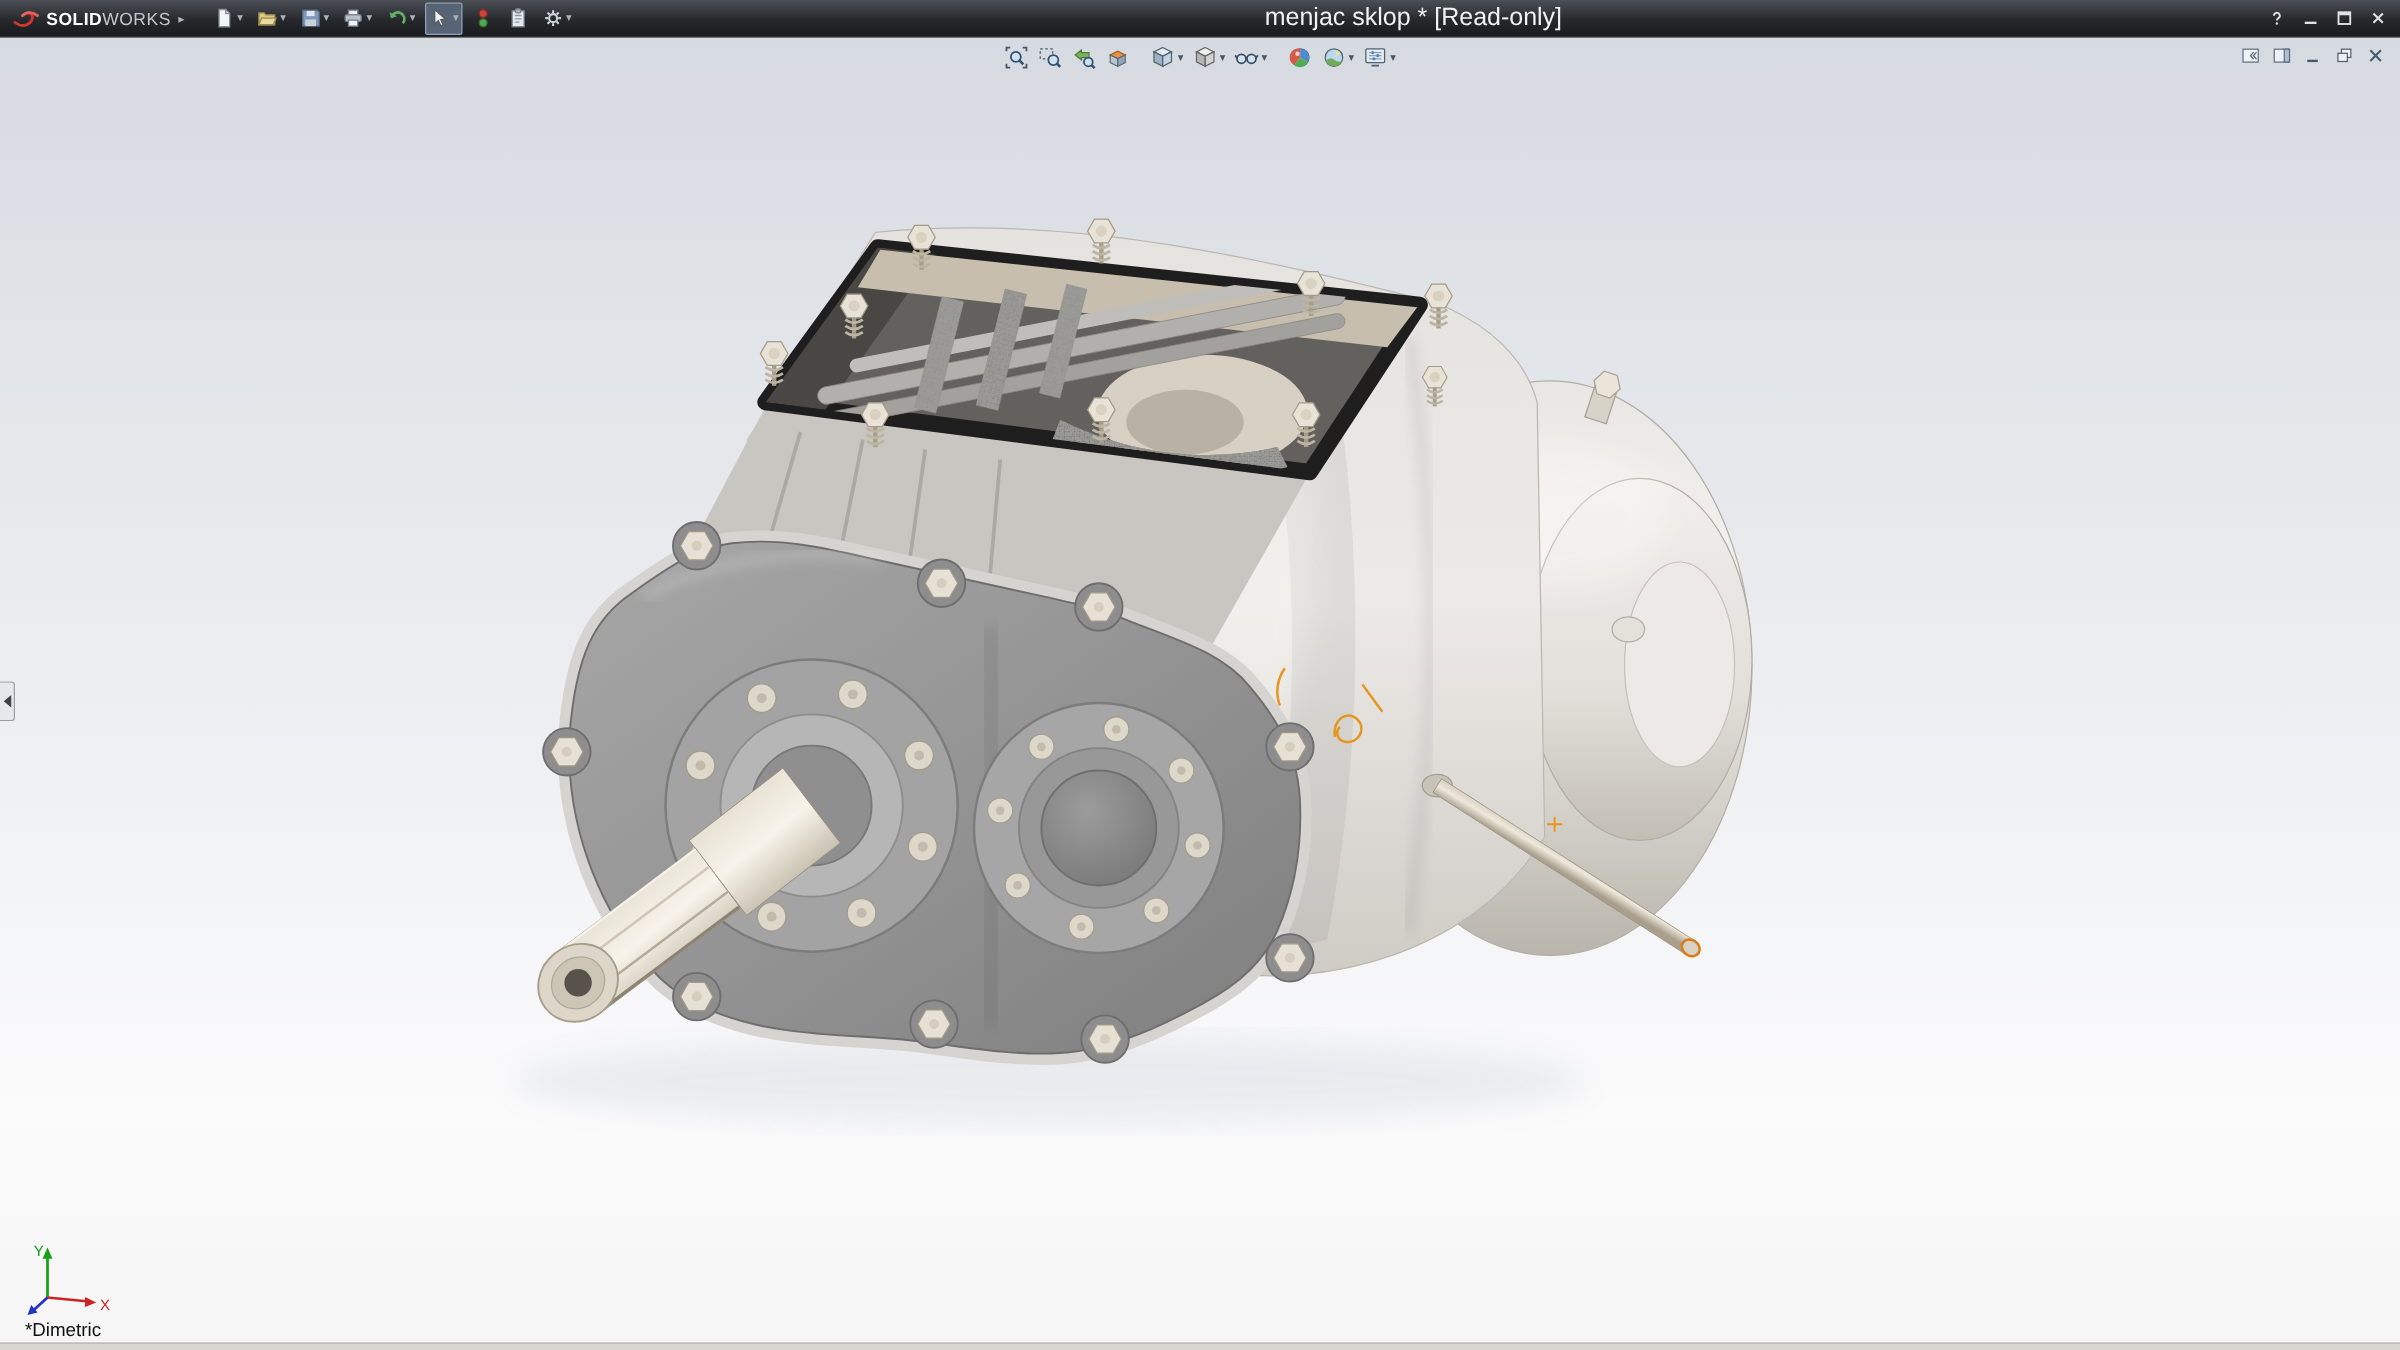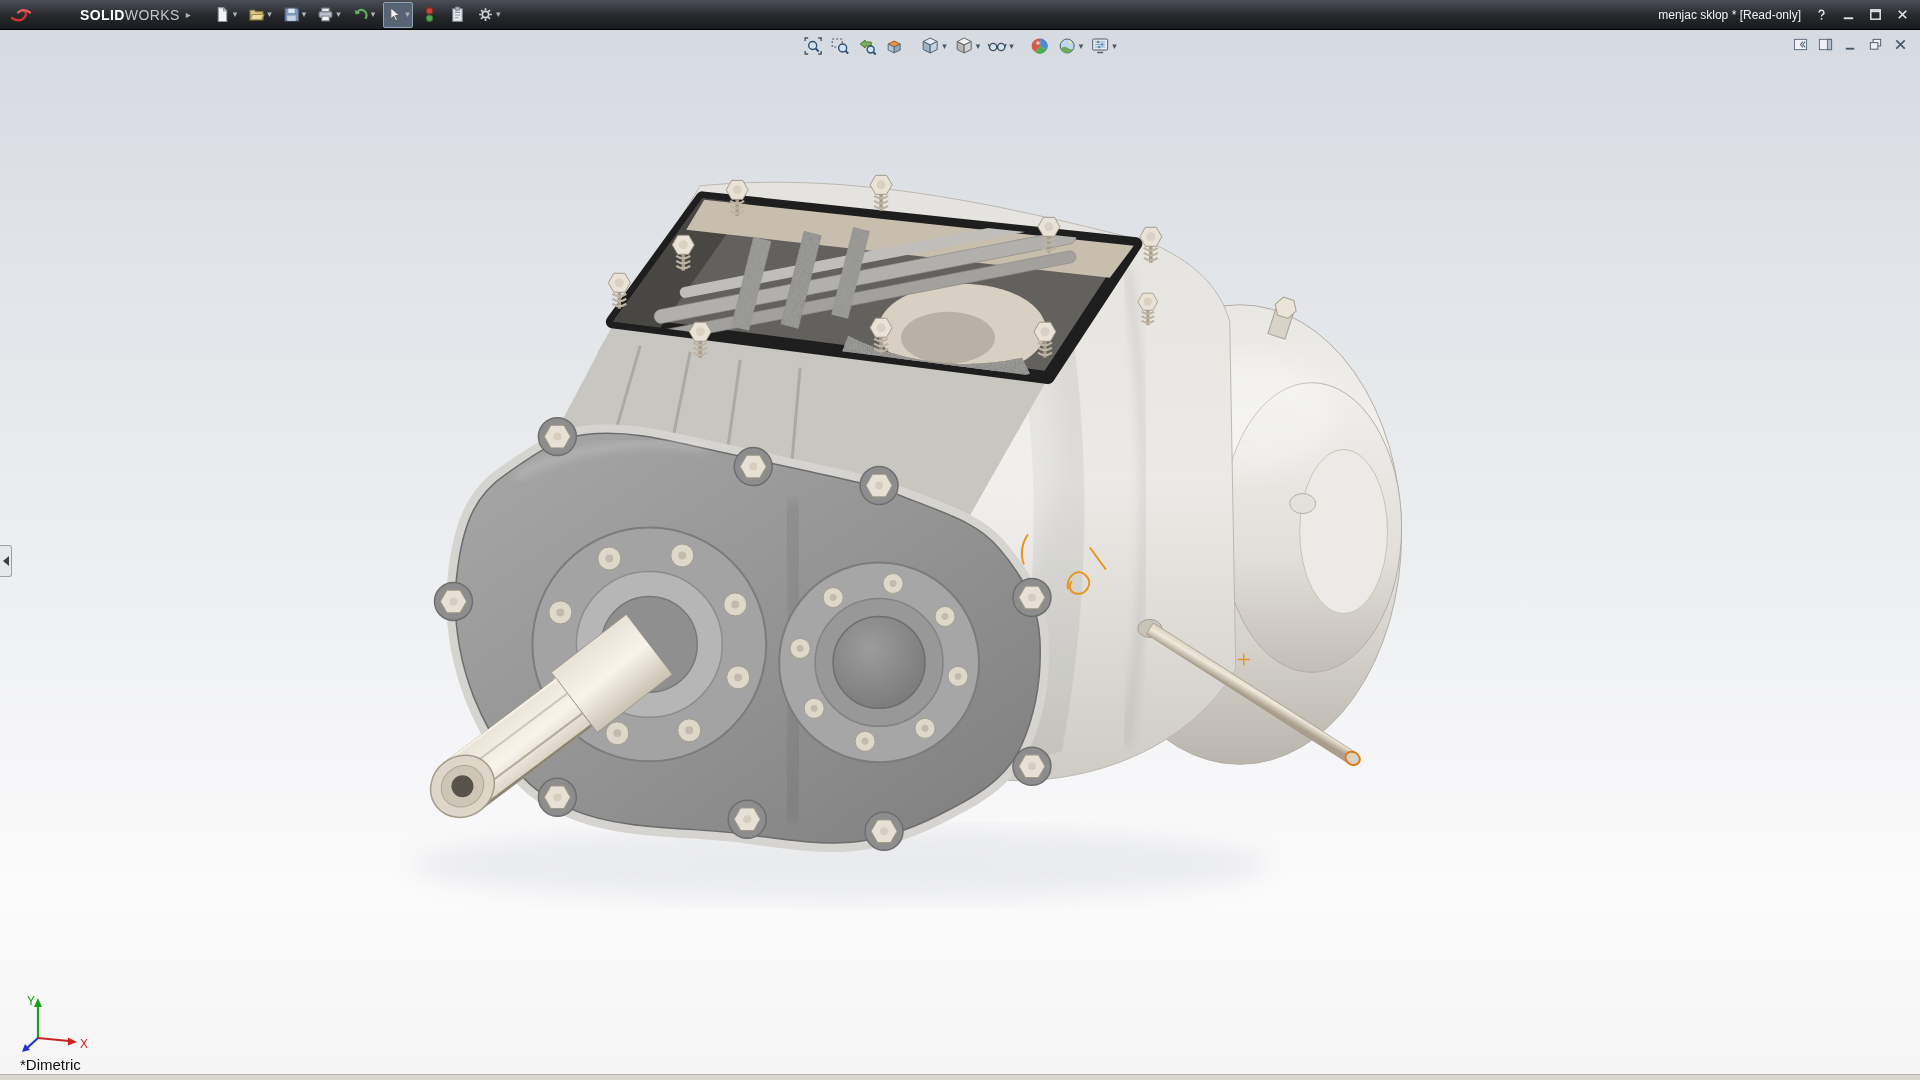--- a/index.html
+++ b/index.html
@@ -5,30 +5,30 @@
   html,body{margin:0;padding:0;width:1920px;height:1080px;overflow:hidden;
     font-family:"Liberation Sans",sans-serif;background:#eceef1;}
   
   .titlebar{position:absolute;top:0;left:0;right:0;height:29px;
     background:linear-gradient(#4b4f56,#26282c 55%,#191b1e);
     border-bottom:1px solid #000;display:flex;align-items:center;
     padding:0 6px;color:#e8eaec;z-index:50;}
   .logo{display:flex;align-items:center;gap:5px;padding:0 4px;}
   .logo-mark svg{display:block;}
   .logo-text{font-size:14px;letter-spacing:.4px;}
-  .logo-text b{color:#ffffff;font-weight:bold;margin-left:43px;}
+  .logo-text b{color:#ffffff;font-weight:bold;}
   .logo-text i{font-style:normal;color:#c3c8ce;}
   .menu-arrow{font-size:10px;color:#aeb4bb;margin:0 4px 0 2px;cursor:pointer;}
   .tb-strip{display:flex;align-items:center;gap:5px;margin-left:16px;}
   .tb-btn{display:flex;align-items:center;height:22px;padding:1px 2px;border-radius:2px;border:1px solid transparent;}
   .tb-btn.active{background:#566476;border:1px solid #8fa3b8;}
   .tb-btn .glyph{width:17px;height:17px;display:block;}
   .glyph svg{width:100%;height:100%;display:block;}
   .caret{font-size:9px;color:#aab2bb;margin-left:2px;line-height:1;}
-  .title{flex:1;text-align:right;font-size:12px;color:#f0f2f4;white-space:nowrap;overflow:hidden;}
+  .title{flex:1;text-align:center;font-size:20px;color:#f0f2f4;white-space:nowrap;overflow:hidden;}
   .wc-strip{display:flex;align-items:center;gap:3px;margin-left:8px;}
   .wc-btn{width:24px;height:20px;display:flex;align-items:center;justify-content:center;border-radius:2px;}
   .wc-btn .glyph{width:15px;height:15px;}
   
   .viewport{position:absolute;top:30px;left:0;right:0;bottom:0;
     background:linear-gradient(180deg,#d6dae1 0%,#e2e5e9 25%,#eff0f2 55%,#fbfbfc 82%,#f5f5f5 100%);
     overflow:hidden;}
   .model{position:absolute;inset:0;width:100%;height:100%;}
   
   .hu-strip{position:absolute;top:5px;left:50%;transform:translateX(-50%);

